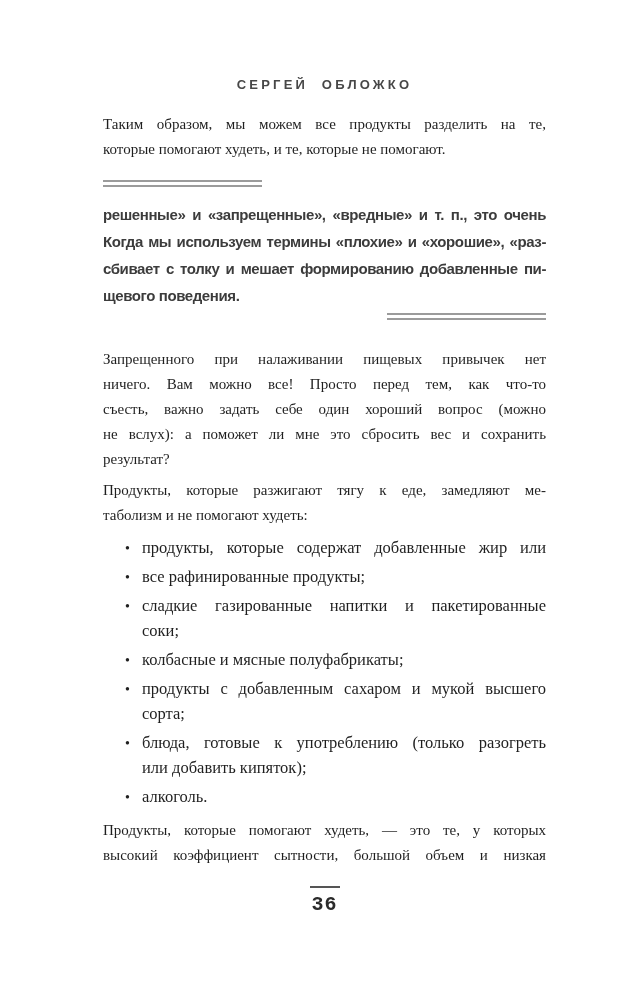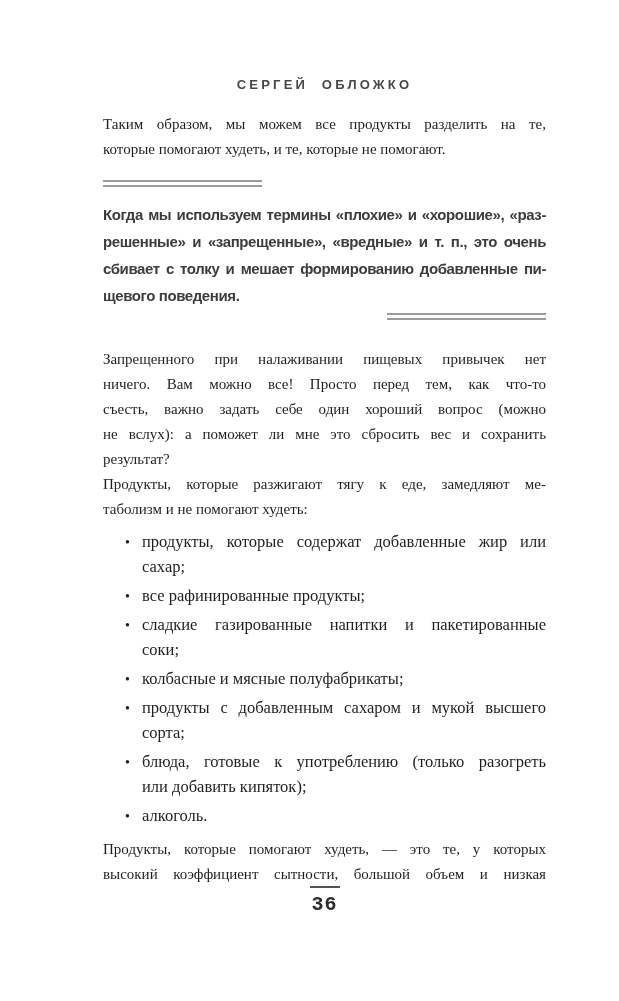--- a/index.html
+++ b/index.html
@@ -46,21 +46,21 @@
     font-weight: 700;
     font-size: 15px;
     line-height: 27px;
     letter-spacing: -0.4px;
     color: #3c3c3c;
   }
   .quote .line { text-align: justify; text-align-last: justify; }
   .quote .line.last { text-align-last: left; }
 
   .forbidden { margin-top: 27px; }
-  .bad-intro { }
+  .bad-intro { margin-top: 6px; }
 
   .bullet-list { margin-top: 7px; }
   .bullet-item { position: relative; padding-left: 39px; margin-top: 4px; font-size: 16.5px; line-height: 25px; }
   .bullet-item:first-child { margin-top: 0; }
   .bullet-item .marker {
     position: absolute; left: 22px; top: 1px;
     font-size: 14px; line-height: 25px; color: #1f1f1f;
   }
   .bullet-item .line { text-align: justify; text-align-last: justify; }
   .bullet-item .line.last { text-align-last: left; }
@@ -94,22 +94,22 @@
     <div class="running-header">СЕРГЕЙ ОБЛОЖКО</div>
 
     <div class="para intro">
       <div class="line">Таким образом, мы можем все продукты разделить на те,</div>
       <div class="line last">которые помогают худеть, и те, которые не помогают.</div>
     </div>
 
     <div class="rule rule-top"></div>
 
     <div class="quote">
+      <div class="line">решенные» и «запрещенные», «вредные» и т. п., это очень</div>
       <div class="line">Когда мы используем термины «плохие» и «хорошие», «раз-</div>
-      <div class="line">решенные» и «запрещенные», «вредные» и т. п., это очень</div>
       <div class="line">сбивает с толку и мешает формированию добавленные пи-</div>
       <div class="line last">щевого поведения.</div>
     </div>
 
     <div class="rule rule-bottom"></div>
 
     <div class="para forbidden">
       <div class="line">Запрещенного при налаживании пищевых привычек нет</div>
       <div class="line">ничего. Вам можно все! Просто перед тем, как что-то</div>
       <div class="line">съесть, важно задать себе один хороший вопрос (можно</div>
@@ -120,21 +120,20 @@
     <div class="para bad-intro">
       <div class="line">Продукты, которые разжигают тягу к еде, замедляют ме-</div>
       <div class="line last">таболизм и не помогают худеть:</div>
     </div>
 
     <div class="bullet-list">
 
       <div class="bullet-item">
         <span class="marker">•</span>
         <div class="line">продукты, которые содержат добавленные жир или</div>
-        <div class="line last">сахар;</div>
       </div>
 
       <div class="bullet-item">
         <span class="marker">•</span>
         <div class="line last">все рафинированные продукты;</div>
       </div>
 
       <div class="bullet-item">
         <span class="marker">•</span>
         <div class="line">сладкие газированные напитки и пакетированные</div>

